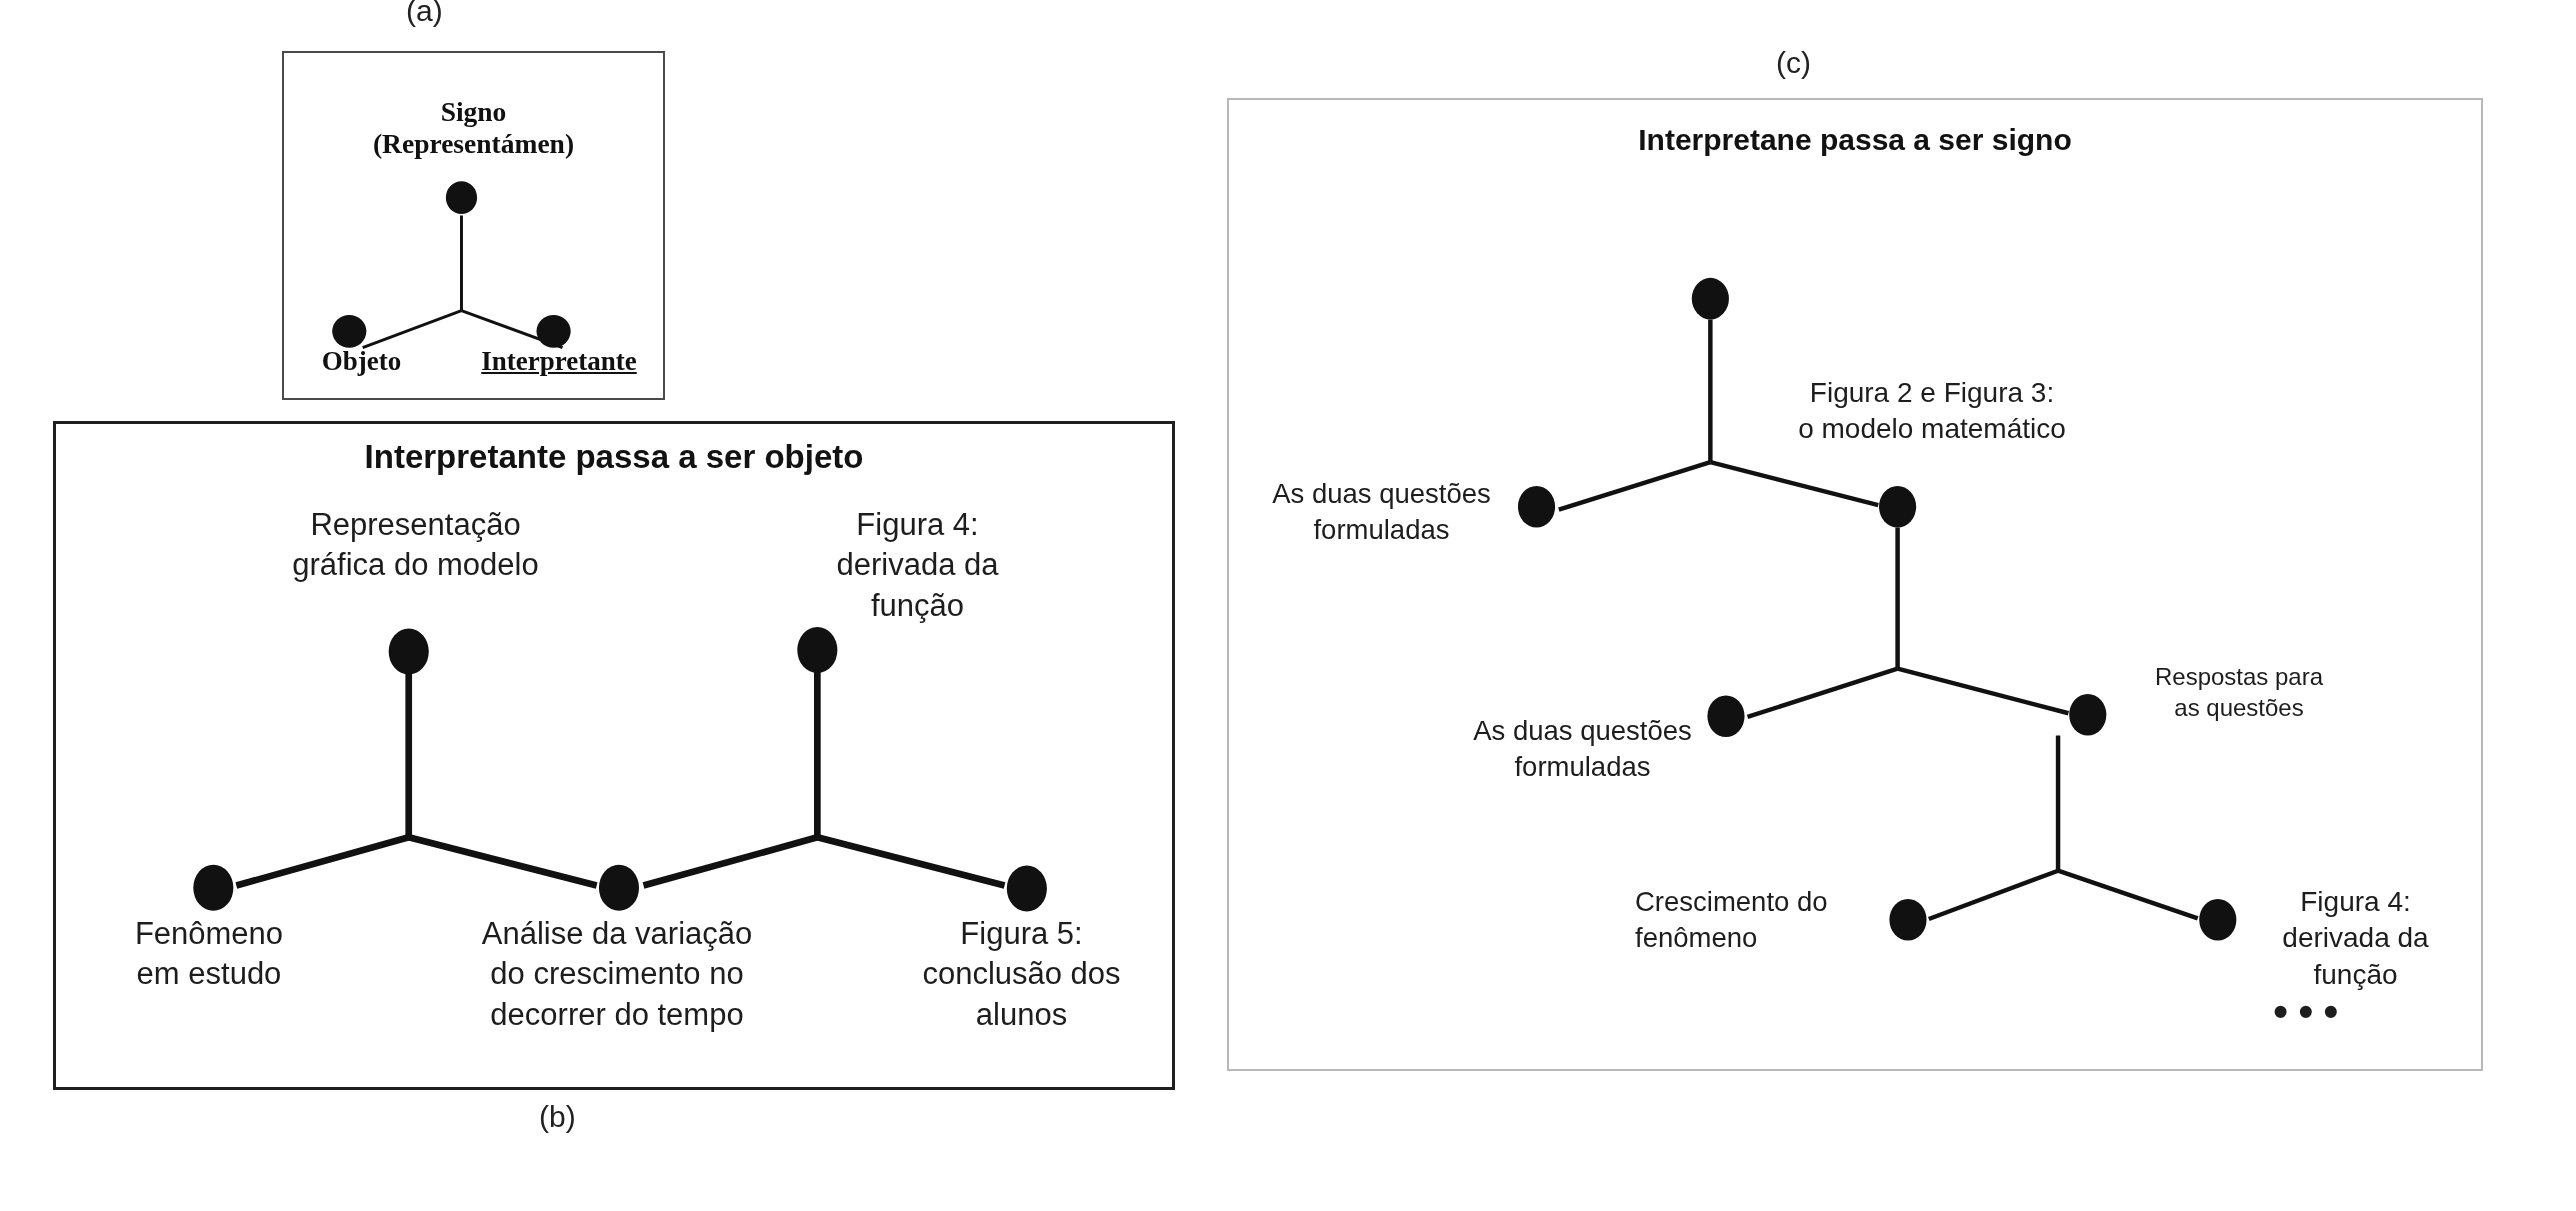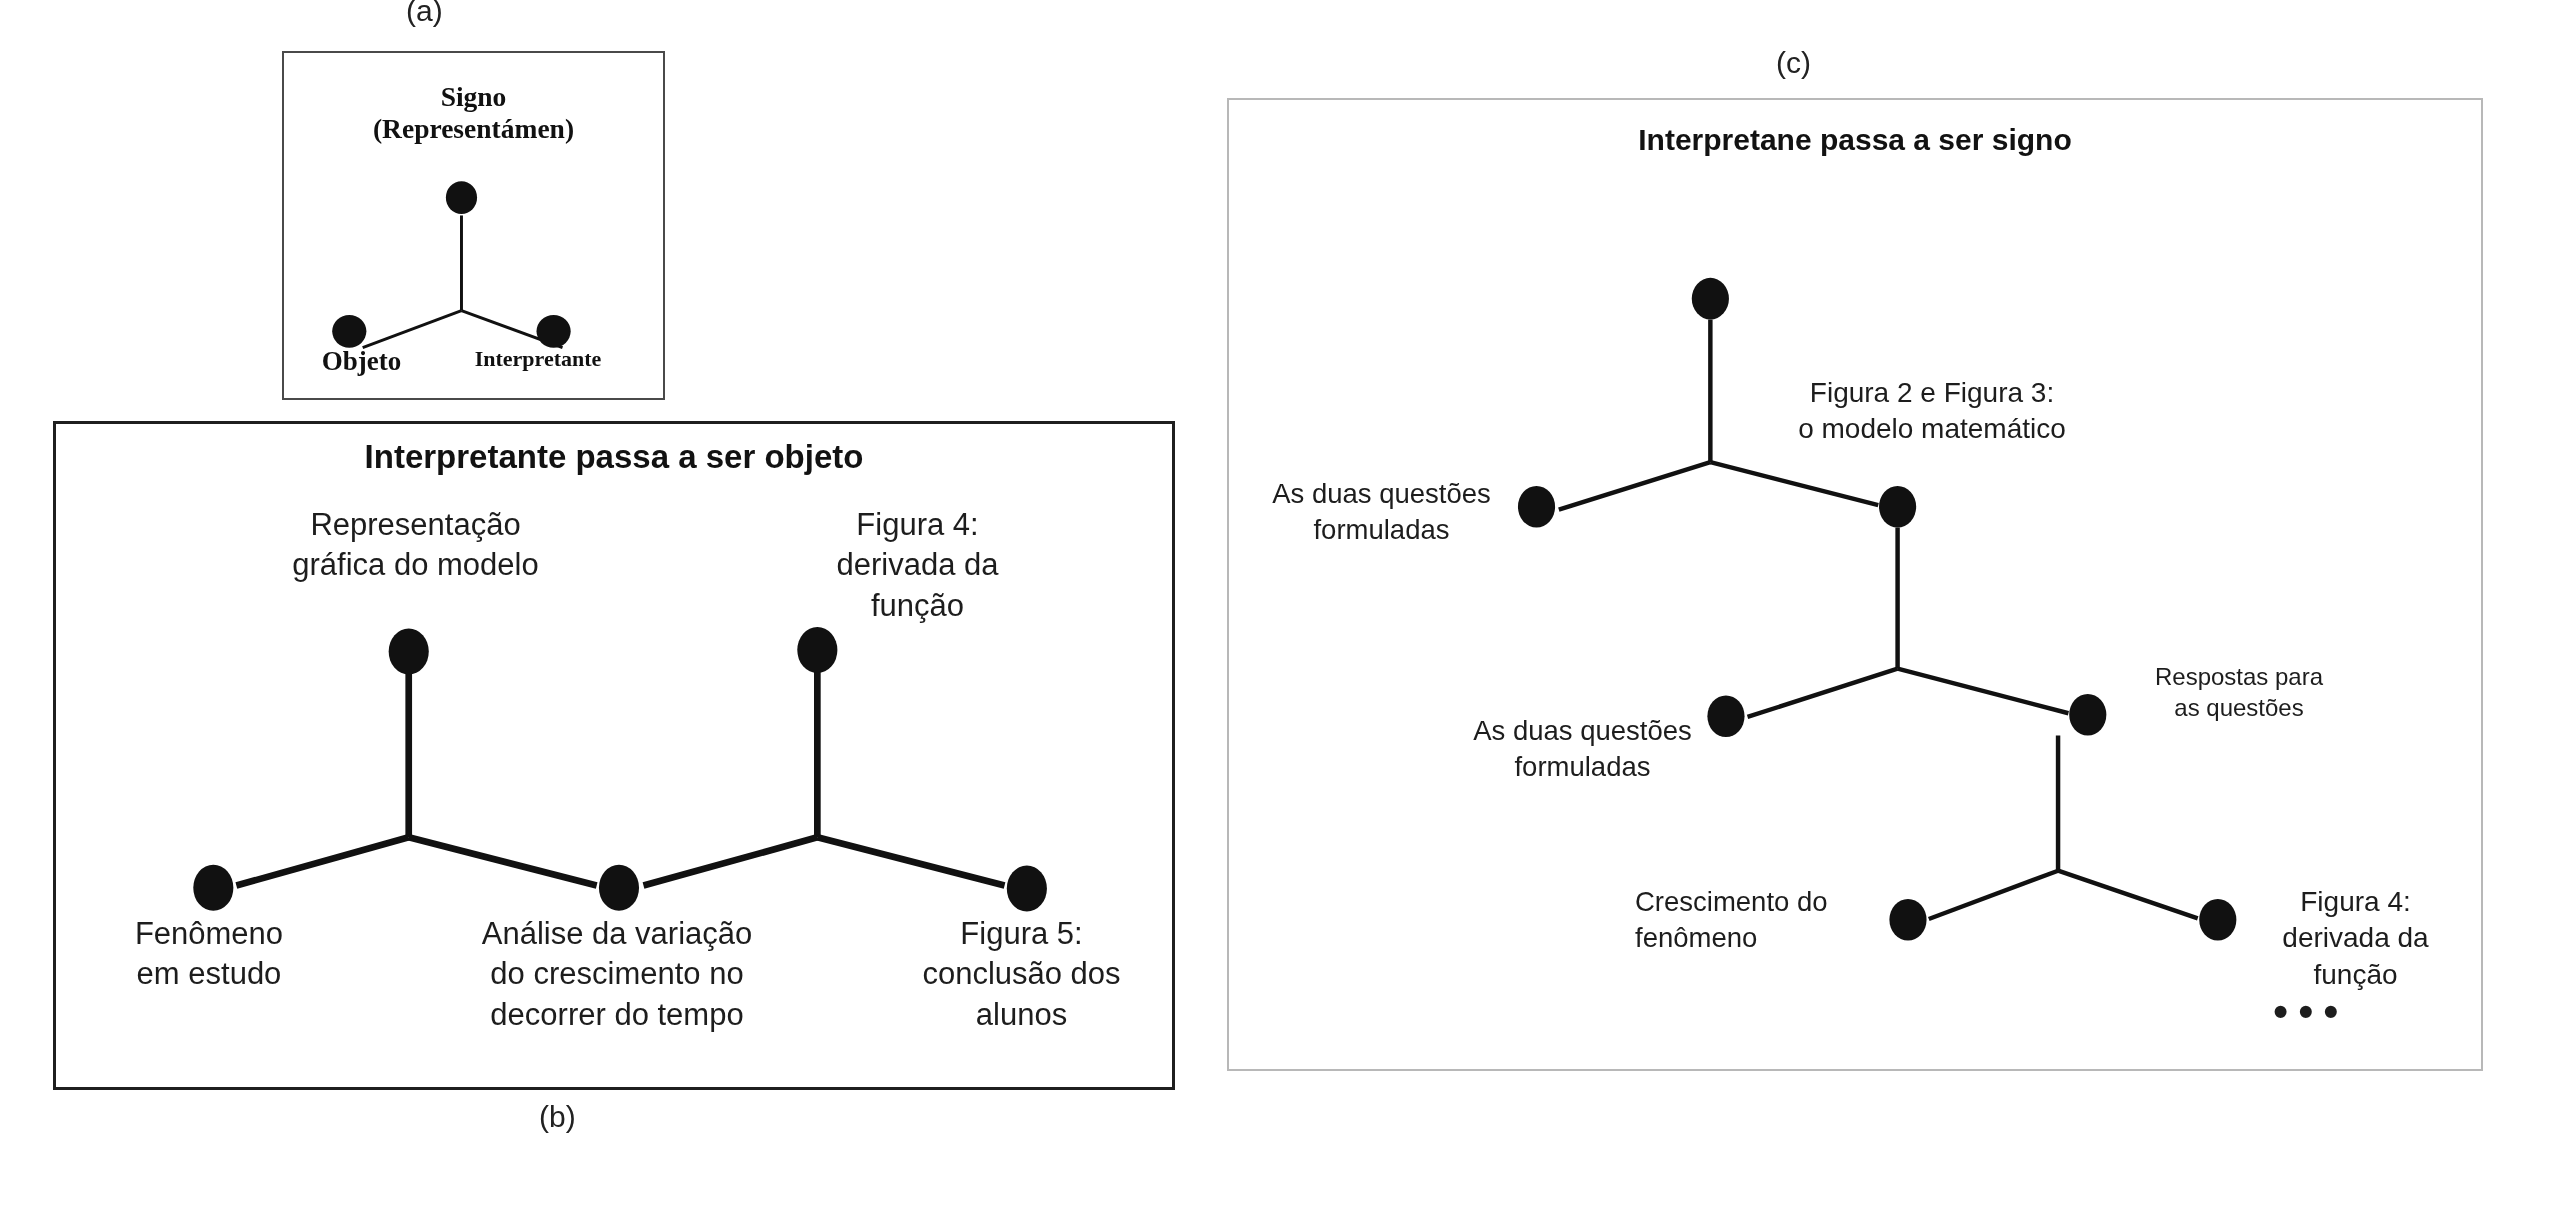--- a/index.html
+++ b/index.html
@@ -32,23 +32,23 @@
   
   .serif-label{
     position:absolute;
     font-family:"Liberation Serif", serif;
     font-weight:bold;
     color:#111;
     text-align:center;
     line-height:1.15;
     white-space:pre-line;
   }
-  #a-title{left:282px;top:81px;width:383px;font-size:27.5px;}
+  #a-title{left:282px;top:96px;width:383px;font-size:27.5px;}
   #a-objeto{left:287px;top:346px;width:149px;font-size:27px;}
-  #a-interpretante{left:434px;top:346px;width:208px;font-size:22px;}
+  #a-interpretante{left:455px;top:346px;width:208px;font-size:27px;text-decoration:underline;}
 
   
   .node-label{
     position:absolute;
     font-family:"Liberation Sans", sans-serif;
     color:#1d1d1d;
     line-height:1.30;
     white-space:pre-line;
   }
   .panel-title{

